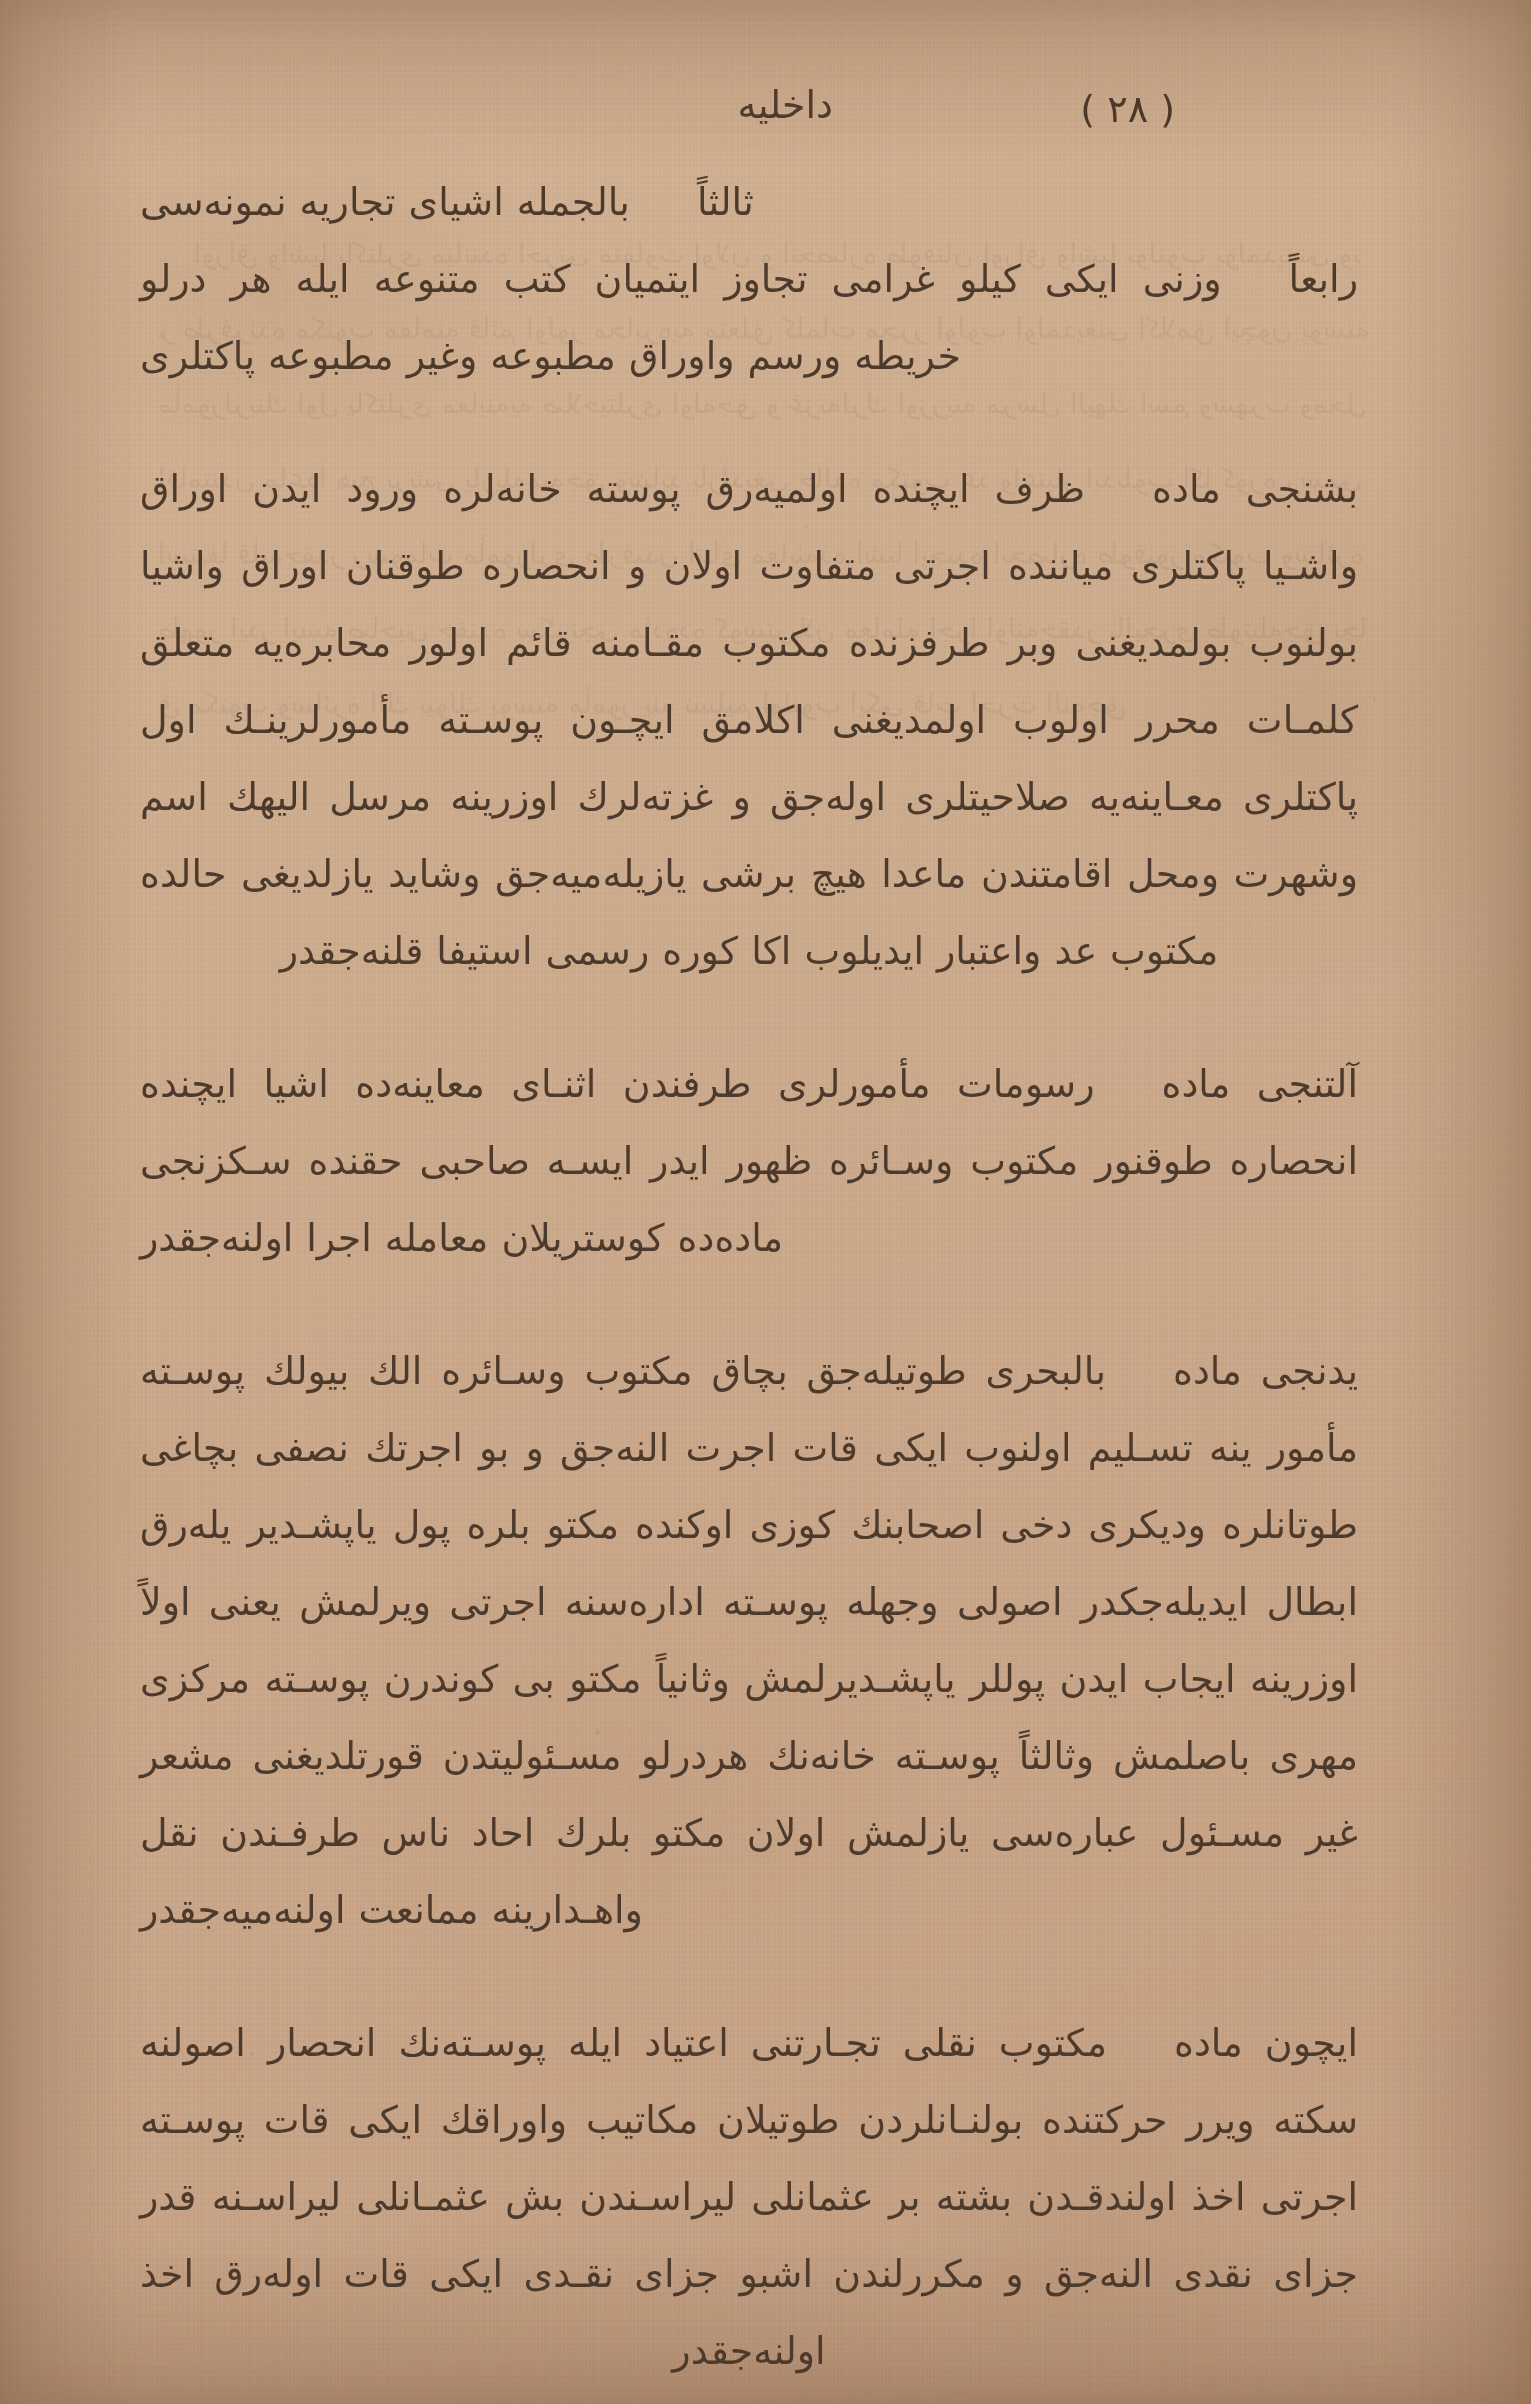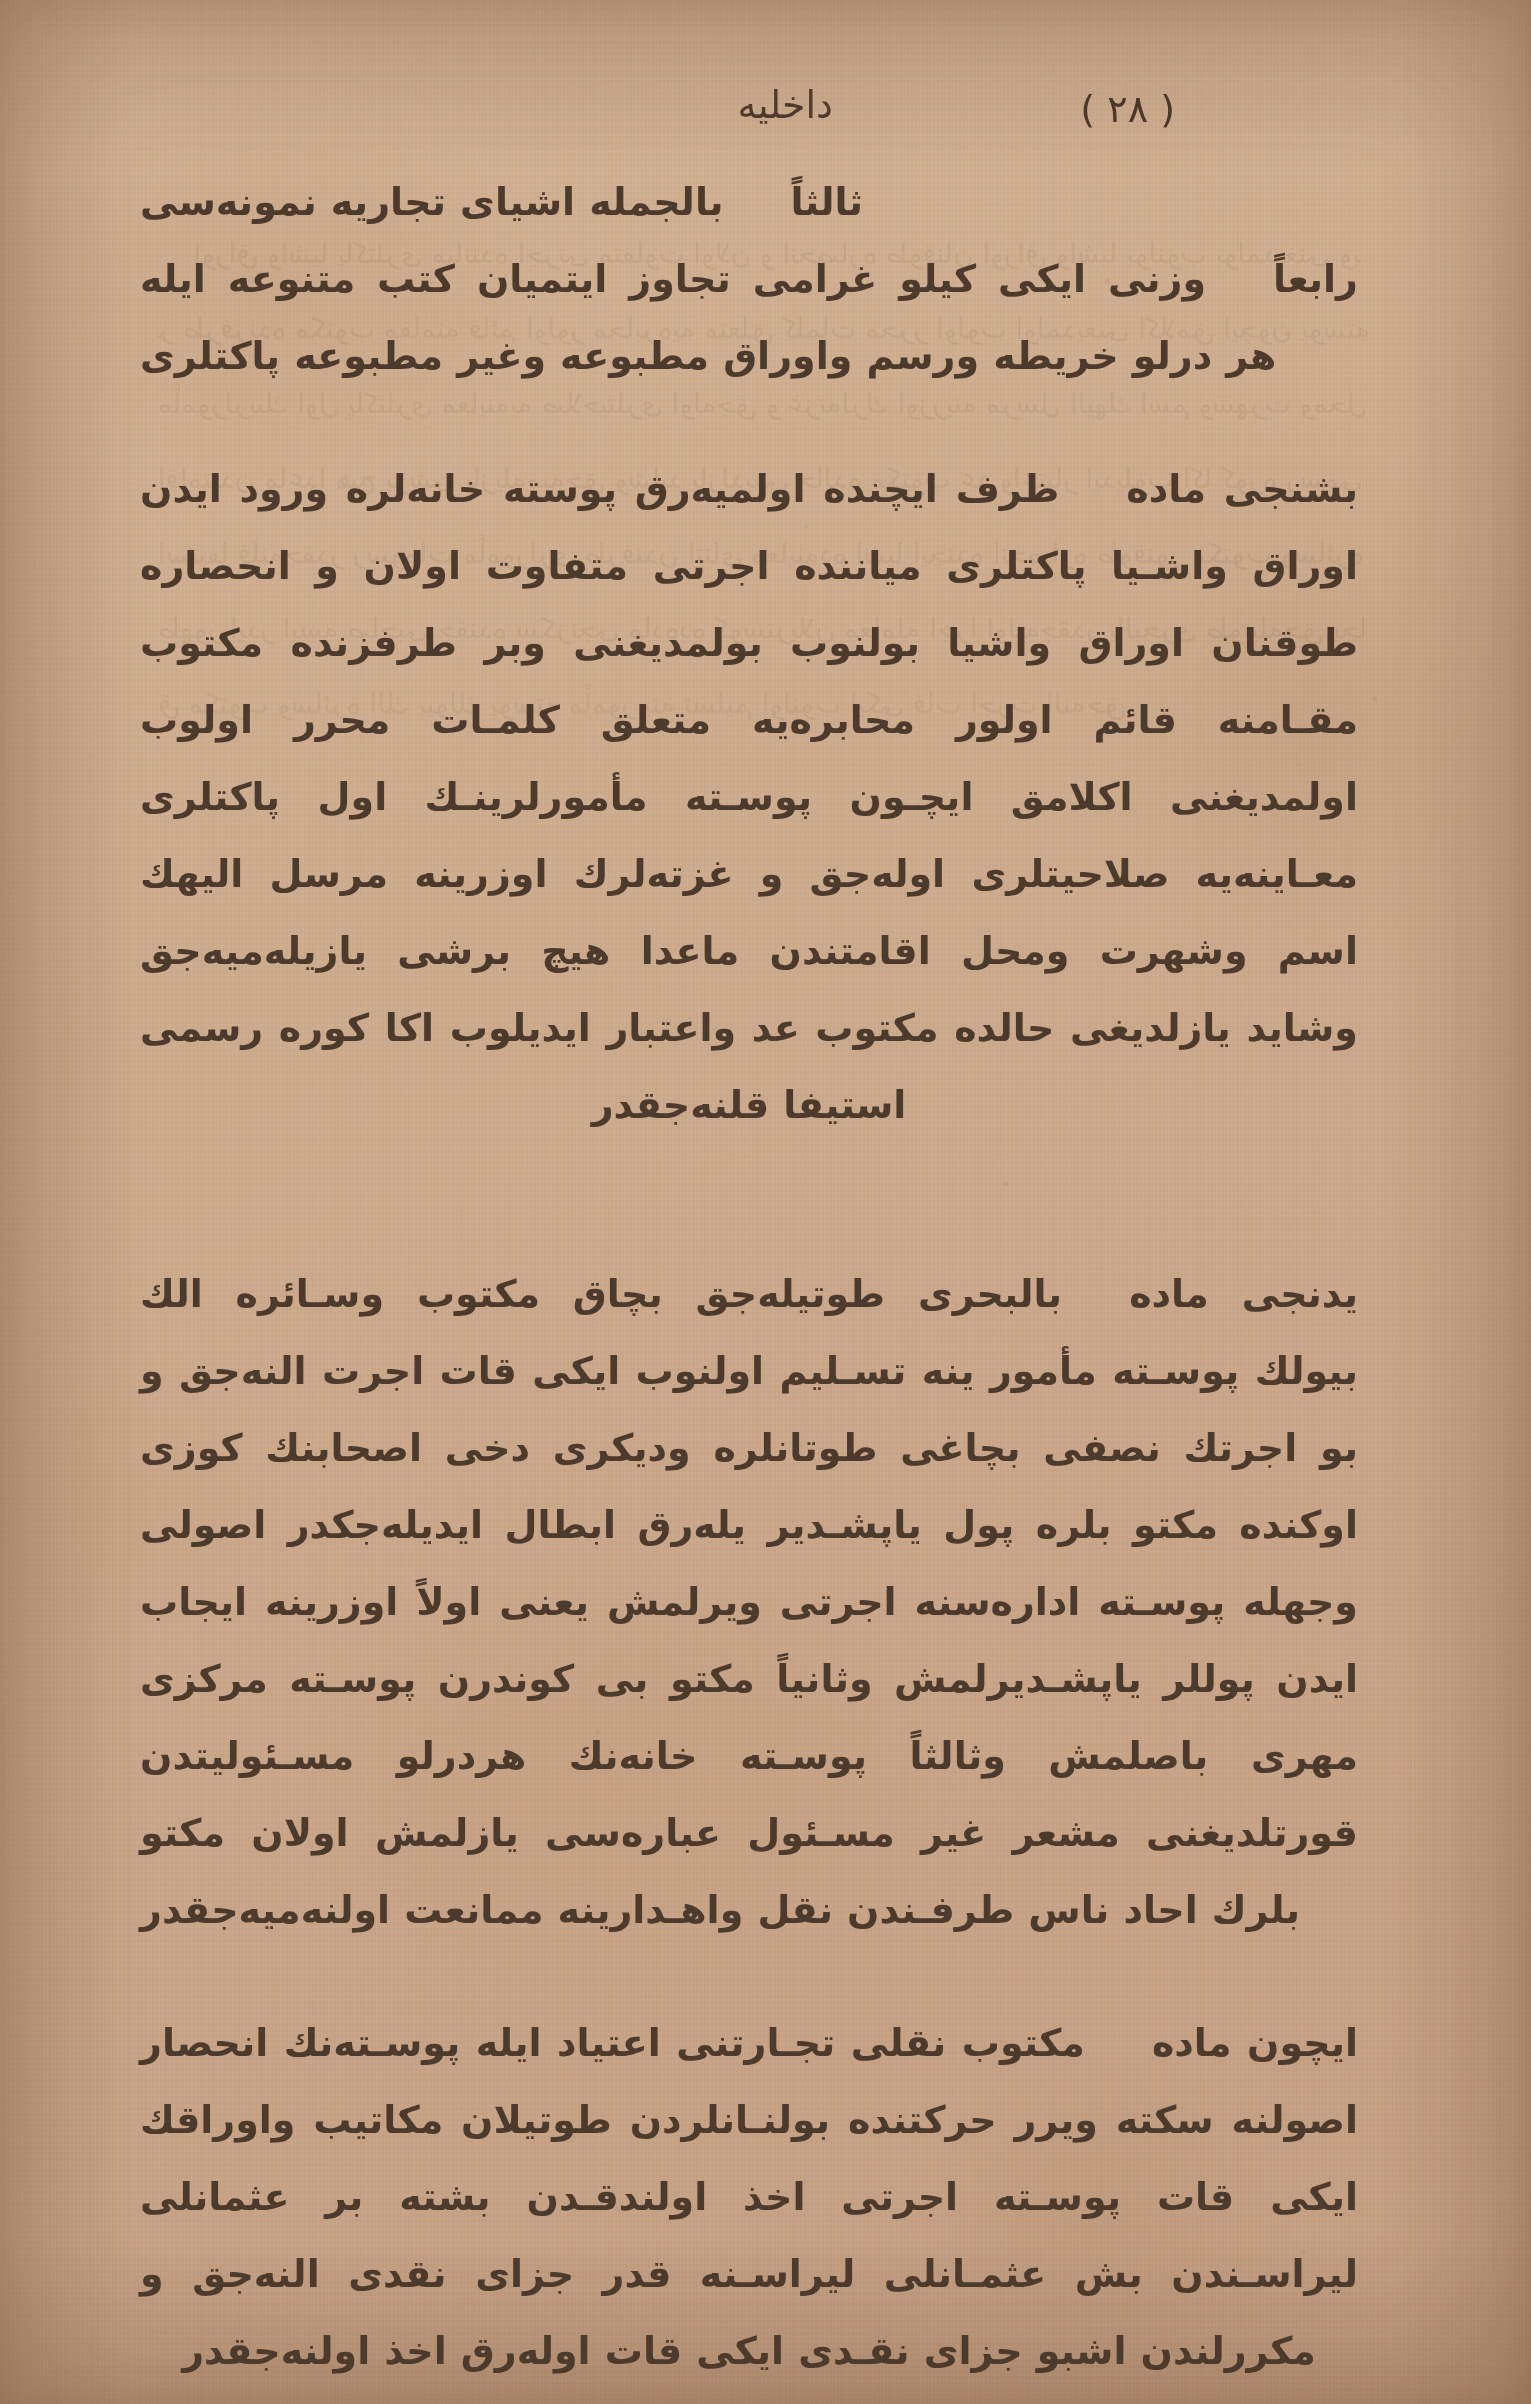--- a/index.html
+++ b/index.html
@@ -112,21 +112,20 @@
   
   .para {
     color: #4c3a2c;
     font-size: 38px;
     line-height: 77px;
     text-align: justify;
     text-justify: inter-word;
     text-align-last: left;
     word-spacing: 0.9px;
     margin: 0;
-    font-weight: bold;
   }
   .para.tail-left   { text-align-last: left; }
   .para.tail-center { text-align-last: center; }
 
   .para .lead {
     
     white-space: nowrap;
   }
   .gap-lg { display: inline-block; width: 67px; }
 
@@ -176,20 +175,23 @@
     </div>
 
     <div class="spacer-md"></div>
 
     <div class="blk">
       <p class="para tail-center"><span class="lead">بشنجی ماده</span><span class="gap-lg"></span><span>ظرف ایچنده اولمیەرق پوسته خانه‌لره ورود ایدن اوراق واشـیا پاکتلری میاننده اجرتی متفاوت اولان و انحصاره طوقنان اوراق واشیا بولنوب بولمدیغنی وبر طرفزنده مکتوب مقـامنه قائم اولور محابره‌یه متعلق كلمـات محرر اولوب اولمدیغنی اكلامق ایچـون پوسـته مأمورلرینـك اول پاکتلری معـاینه‌یه صلاحیتلری اوله‌جق و غزته‌لرك اوزرینه مرسل الیهك اسم وشهرت ومحل اقامتندن ماعدا هیچ برشی یازیله‌میه‌جق وشاید یازلدیغی حالده مکتوب عد واعتبار ایدیلوب اكا كوره رسمی استیفا قلنه‌جقدر</span></p>
     </div>
 
     <div class="spacer-md"></div>
 
+    <div class="blk">
+      <p class="para tail-left"><span class="lead">آلتنجی ماده</span><span class="gap-lg"></span><span>رسومات مأمورلری طرفندن اثنـای معاینه‌ده اشیا ایچنده انحصاره طوقنور مکتوب وسـائره ظهور ایدر ایسـه صاحبی حقنده سـكزنجی ماده‌ده كوستریلان معامله اجرا اولنه‌جقدر</span></p>
+    </div>
 
     <div class="spacer-md"></div>
 
     <div class="blk">
       <p class="para tail-left"><span class="lead">یدنجی ماده</span><span class="gap-lg"></span><span>بالبحری طوتیله‌جق بچاق مکتوب وسـائره الك بیولك پوسـته مأمور ینه تسـلیم اولنوب ایکی قات اجرت النه‌جق و بو اجرتك نصفی بچاغی طوتانلره ودیكری دخی اصحابنك كوزی اوكنده مکتو بلره پول یاپشـدیر یله‌رق ابطال ایدیله‌جكدر اصولی وجهله پوسـته اداره‌سنه اجرتی ویرلمش یعنی اولاً اوزرینه ایجاب ایدن پوللر یاپشـدیرلمش وثانیاً مکتو بی كوندرن پوسـته مرکزی مهری باصلمش وثالثاً پوسـته خانه‌نك هردرلو مسـئولیتدن قورتلدیغنی مشعر غیر مسـئول عبارەسی یازلمش اولان مکتو بلرك احاد ناس طرفـندن نقل واهـدارینه ممانعت اولنه‌میه‌جقدر</span></p>
     </div>
 
     <div class="spacer-md"></div>
 
     <div class="blk">

